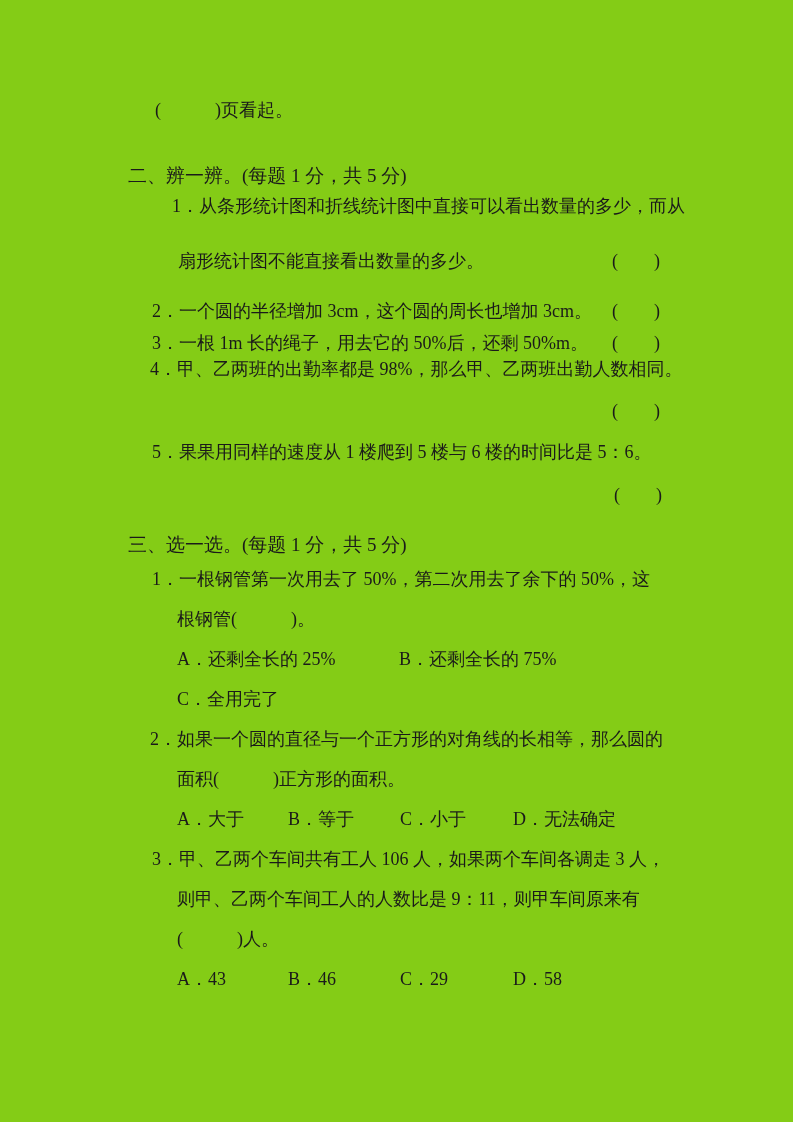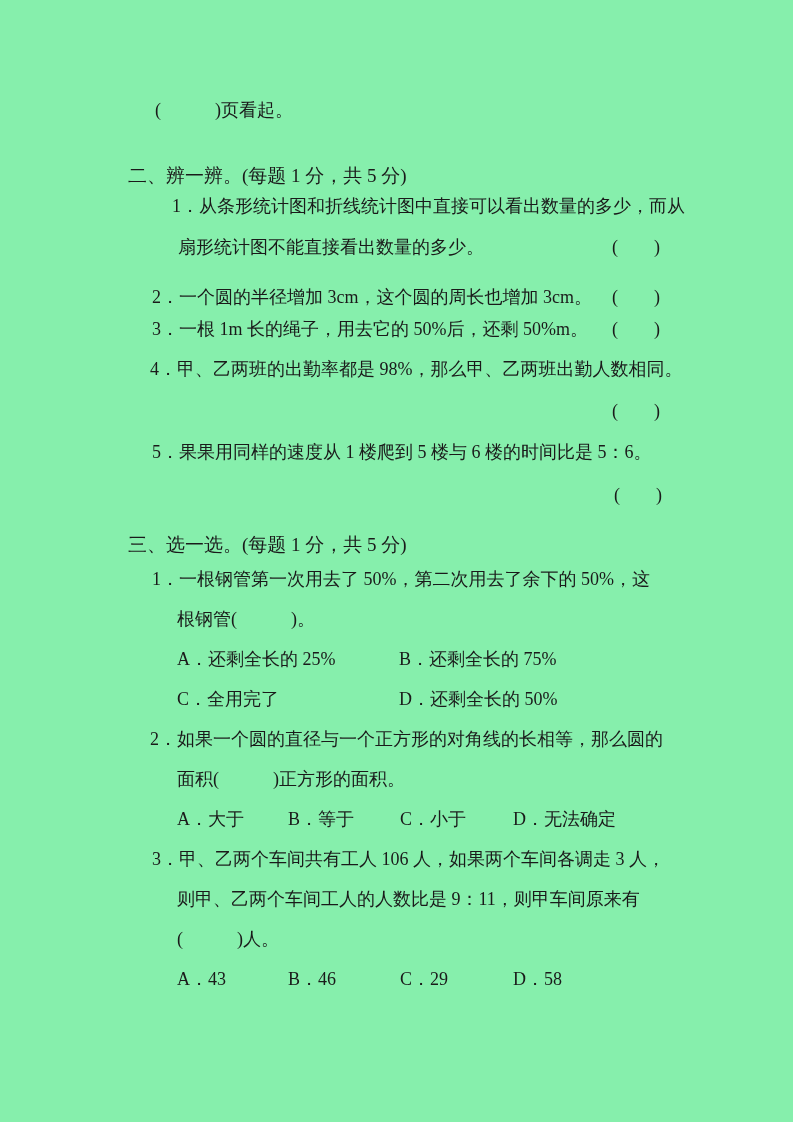--- a/index.html
+++ b/index.html
@@ -5,21 +5,21 @@
   html, body {
     margin: 0;
     padding: 0;
     background: #e8e8e8;
   }
   .page {
     position: relative;
     width: 793px;
     height: 1122px;
     margin: 0 auto;
-    background: #86efac;
+    background: #84cc16;
     font-family: "Liberation Serif", "DejaVu Serif", serif;
     color: #1a1a1a;
     overflow: hidden;
   }
   .line {
     position: absolute;
     font-size: 18px;
     line-height: 24px;
     white-space: pre;
   }
@@ -27,20 +27,21 @@
     font-size: 19px;
   }
   .answer-row {
     position: absolute;
     display: flex;
     justify-content: space-between;
     align-items: baseline;
     font-size: 18px;
     line-height: 24px;
     white-space: pre;
+    margin-top: 14px;
   }
   .parens {
     white-space: pre;
   }
 </style>
 </head>
 <body>
 
 <div class="page">
 
@@ -75,21 +76,20 @@
 
   <div class="line heading" style="top:533px; left:128px;">三、选一选。(每题 1 分，共 5 分)</div>
 
   <div class="line" style="top:567px; left:152px;">1．一根钢管第一次用去了 50%，第二次用去了余下的 50%，这</div>
 
   <div class="line" style="top:607px; left:177px;">根钢管(　　　)。</div>
 
   <div class="line" style="top:647px; left:177px;">A．还剩全长的 25%</div>
   <div class="line" style="top:647px; left:399px;">B．还剩全长的 75%</div>
   <div class="line" style="top:687px; left:177px;">C．全用完了</div>
-  <div class="line" style="top:687px; left:399px;">D．还剩全长的 50%</div>
 
   <div class="line" style="top:727px; left:150px;">2．如果一个圆的直径与一个正方形的对角线的长相等，那么圆的</div>
 
   <div class="line" style="top:767px; left:177px;text-align:right;">面积(　　　)正方形的面积。</div>
 
   <div class="line" style="top:807px; left:177px;">A．大于</div>
   <div class="line" style="top:807px; left:288px;">B．等于</div>
   <div class="line" style="top:807px; left:400px;">C．小于</div>
   <div class="line" style="top:807px; left:513px;">D．无法确定</div>
 

